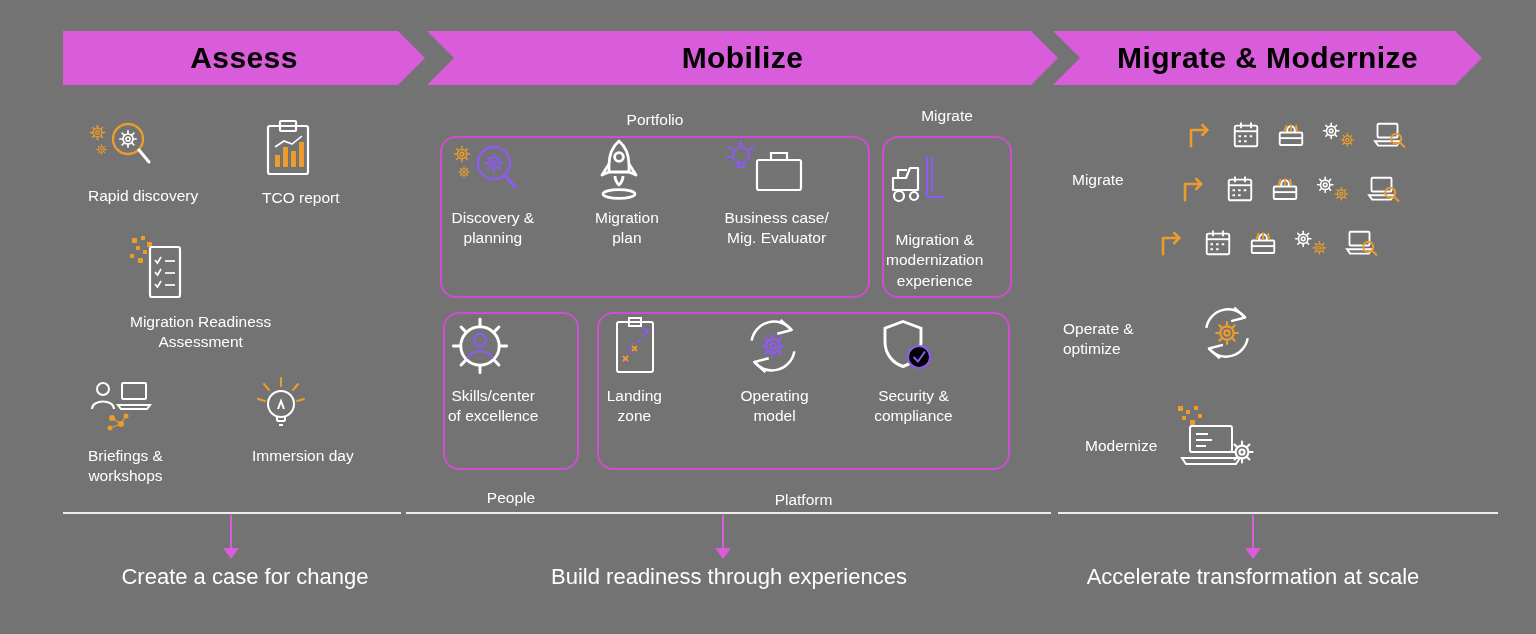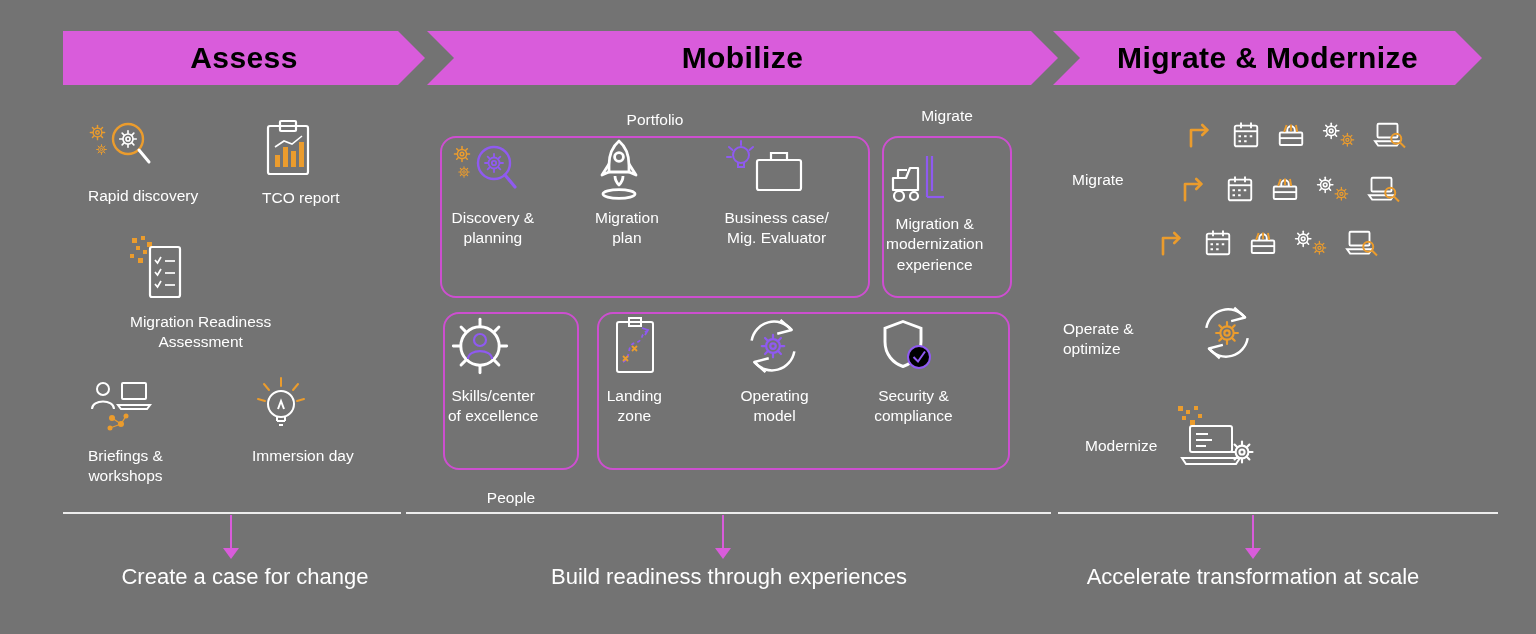--- a/index.html
+++ b/index.html
@@ -248,21 +248,21 @@
           <rect x="32" y="22" width="44" height="30" rx="2"></rect>
           <path d="M46 22 v-7 h16 v7"></path>
         </g>
       </svg>
       <div class="lbl">Business case/
 Mig. Evaluator</div>
     </div>
   </div>
 
   <div class="mbox" style="left:882px;top:136px;width:130px;height:162px;justify-content:center;padding-top:14px">
-    <div class="item" style="width:122px;gap:6px">
+    <div class="item" style="width:122px;gap:22px">
       <svg width="62" height="56" viewBox="0 0 62 56">
         <g fill="none" stroke="#8f5af0" stroke-width="2.2" stroke-linejoin="round">
           <line x1="41" y1="4" x2="41" y2="45"></line>
           <line x1="46" y1="4" x2="46" y2="39"></line>
           <path d="M41 45 h17"></path>
         </g>
         <g fill="none" stroke="#fff" stroke-width="2.2" stroke-linejoin="round">
           <path d="M7 38 V26 h13 l4 -10 h8 v22 Z"></path>
           <path d="M12 26 v-8 h9"></path>
           <circle cx="13" cy="44" r="5"></circle>
@@ -321,20 +321,21 @@
         <use href="#sym-shield" x="2" y="2" width="54" height="56" style="color:#fff"></use>
         <circle cx="45" cy="43" r="11" fill="#000" stroke="#8f5af0" stroke-width="2"></circle>
         <polyline points="39.5,43 44,47.5 51,37.5" fill="none" stroke="#8f5af0" stroke-width="2"></polyline>
       </svg>
       <div class="lbl">Security &amp;
 compliance</div>
     </div>
   </div>
 
   <div class="grp tc" style="left:441px;top:488px;width:140px">People</div>
+  <div class="grp tc" style="left:597px;top:490px;width:413px">Platform</div>
 
   <div class="grp" style="left:1072px;top:170px">Migrate</div>
 
   <div class="mig-row" style="left:1186px;top:120px">
     <svg class="rico" viewBox="0 0 24 24" style="color:#eb9c2d">
         <use href="#sym-elbow"></use>
       </svg>
     <svg class="rico" viewBox="0 0 24 24" style="color:#fff">
         <use href="#sym-calendar"></use>
       </svg>

